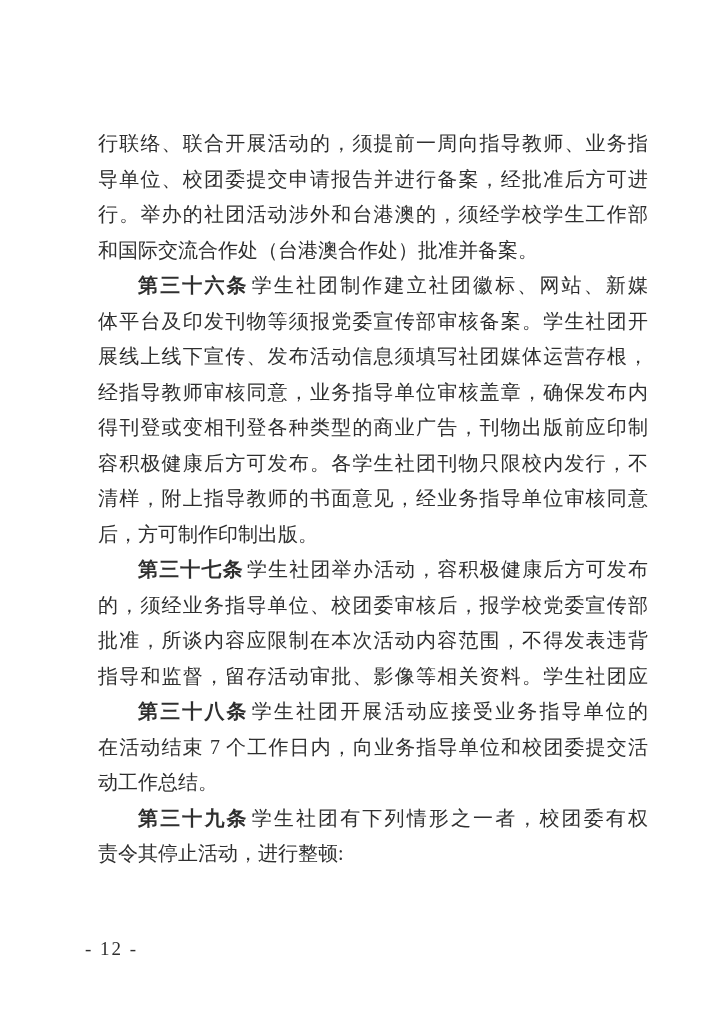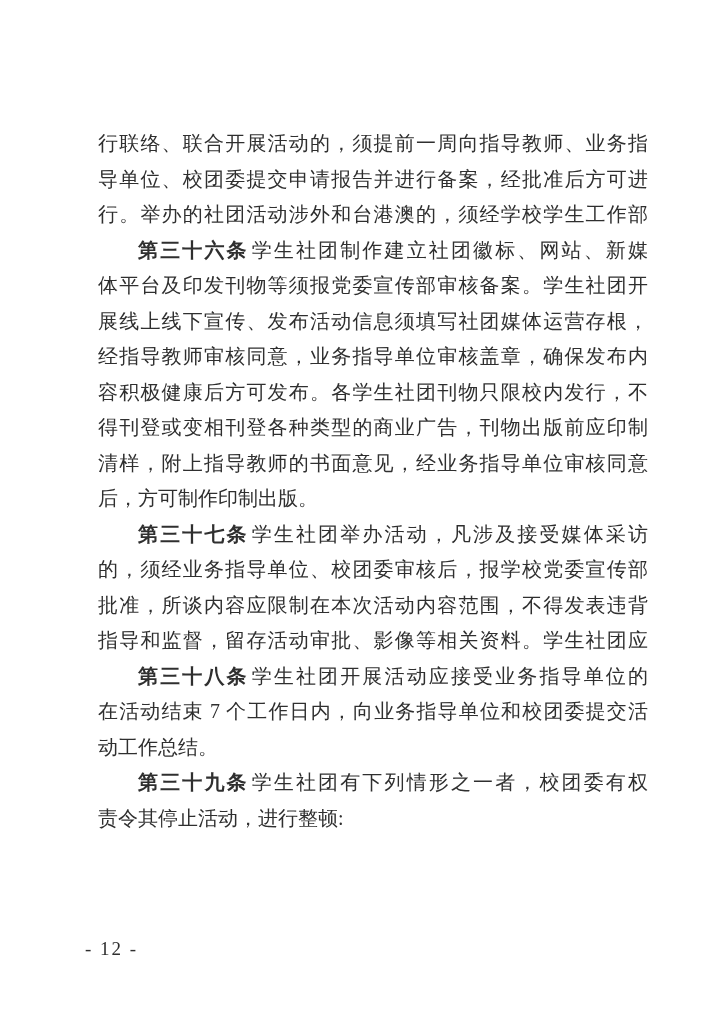--- a/index.html
+++ b/index.html
@@ -50,29 +50,30 @@
   }
 </style>
 </head>
 <body>
 
 <div class="page">
   <div class="doc-body">
       <div class="line full">行联络、联合开展活动的，须提前一周向指导教师、业务指</div>
       <div class="line full">导单位、校团委提交申请报告并进行备案，经批准后方可进</div>
       <div class="line full">行。举办的社团活动涉外和台港澳的，须经学校学生工作部</div>
+      <div class="line">和国际交流合作处（台港澳合作处）批准并备案。</div>
       <div class="line full indent"><span class="article-no">第三十六条</span><span>学生社团制作建立社团徽标、网站、新媒</span></div>
       <div class="line full">体平台及印发刊物等须报党委宣传部审核备案。学生社团开</div>
       <div class="line full">展线上线下宣传、发布活动信息须填写社团媒体运营存根，</div>
       <div class="line full">经指导教师审核同意，业务指导单位审核盖章，确保发布内</div>
+      <div class="line full">得刊登或变相刊登各种类型的商业广告，刊物出版前应印制</div>
       <div class="line full">容积极健康后方可发布。各学生社团刊物只限校内发行，不</div>
-      <div class="line full">得刊登或变相刊登各种类型的商业广告，刊物出版前应印制</div>
       <div class="line full">清样，附上指导教师的书面意见，经业务指导单位审核同意</div>
       <div class="line">后，方可制作印制出版。</div>
-      <div class="line full indent"><span class="article-no">第三十七条</span><span>学生社团举办活动，凡涉及接受媒体采访</span></div>
+      <div class="line full indent"><span class="article-no">第三十七条</span><span>学生社团举办活动，容积极健康后方可发布</span></div>
       <div class="line full">的，须经业务指导单位、校团委审核后，报学校党委宣传部</div>
       <div class="line full">批准，所谈内容应限制在本次活动内容范围，不得发表违背</div>
       <div class="line full">指导和监督，留存活动审批、影像等相关资料。学生社团应</div>
       <div class="line full indent"><span class="article-no">第三十八条</span><span>学生社团开展活动应接受业务指导单位的</span></div>
       <div class="line full">在活动结束 7 个工作日内，向业务指导单位和校团委提交活</div>
       <div class="line">动工作总结。</div>
       <div class="line full indent"><span class="article-no">第三十九条</span><span>学生社团有下列情形之一者，校团委有权</span></div>
       <div class="line">责令其停止活动，进行整顿:</div>
     </div>
   <div class="footer">- 12 -</div>

